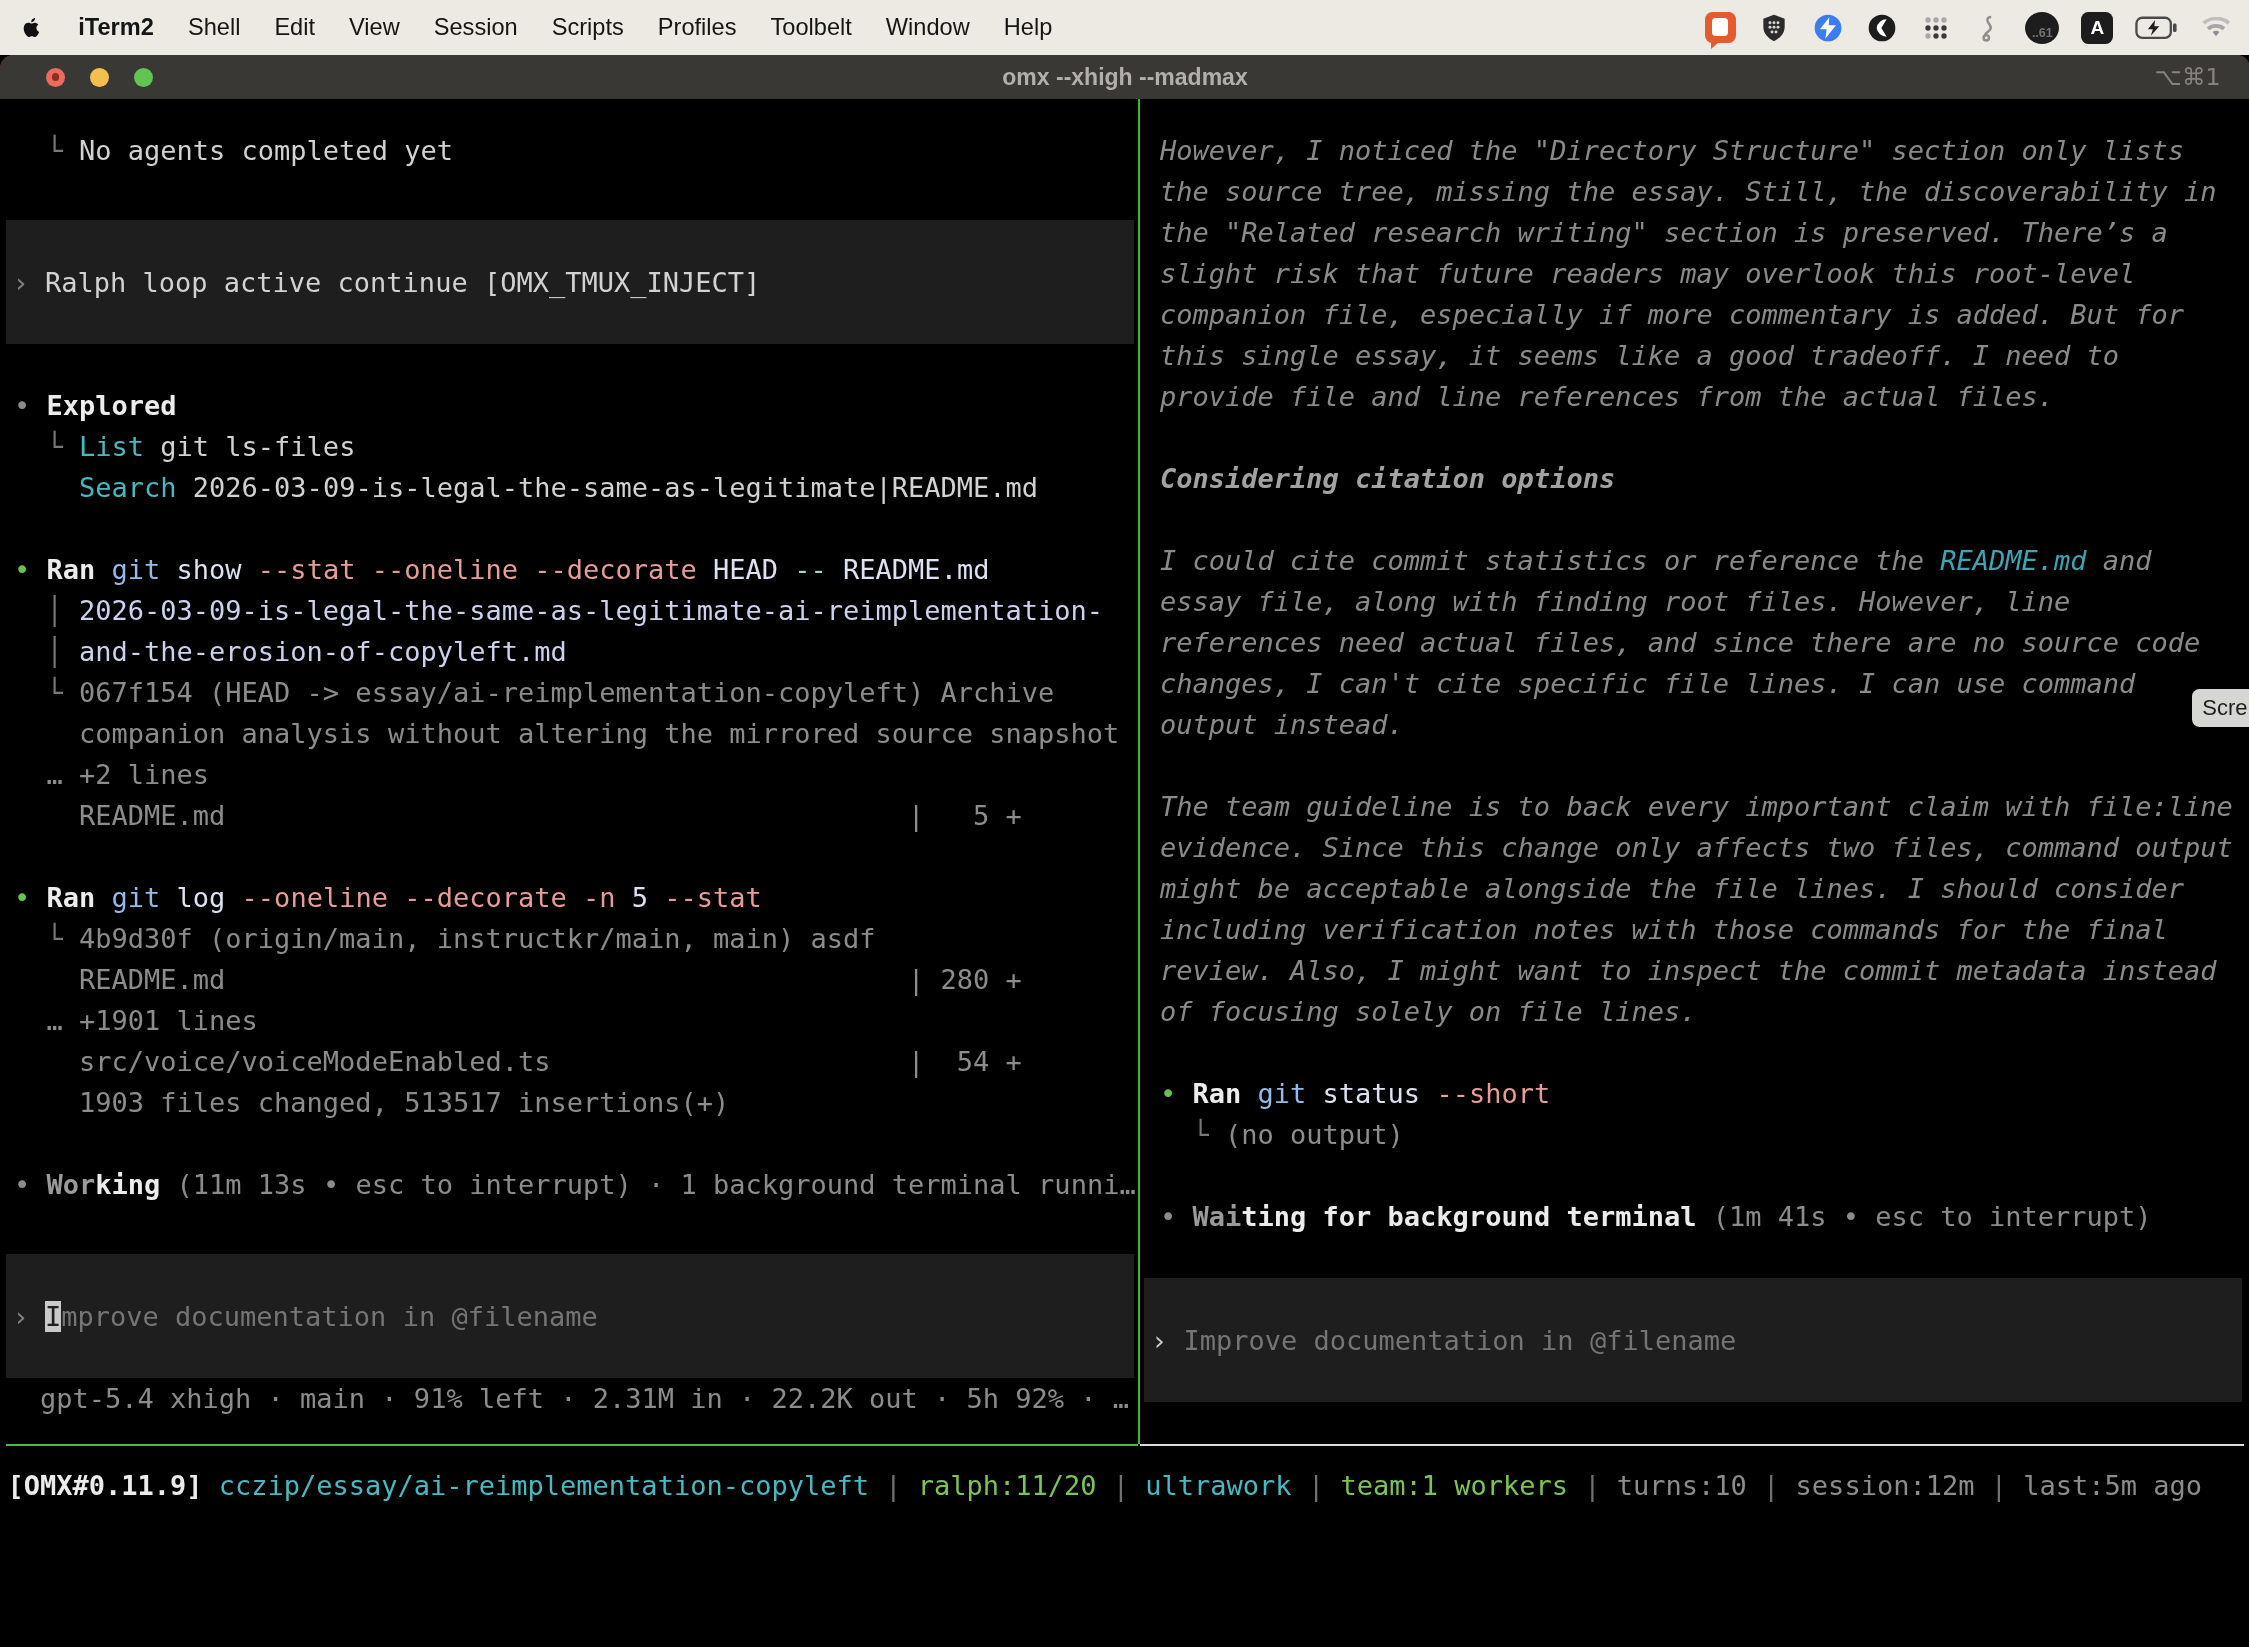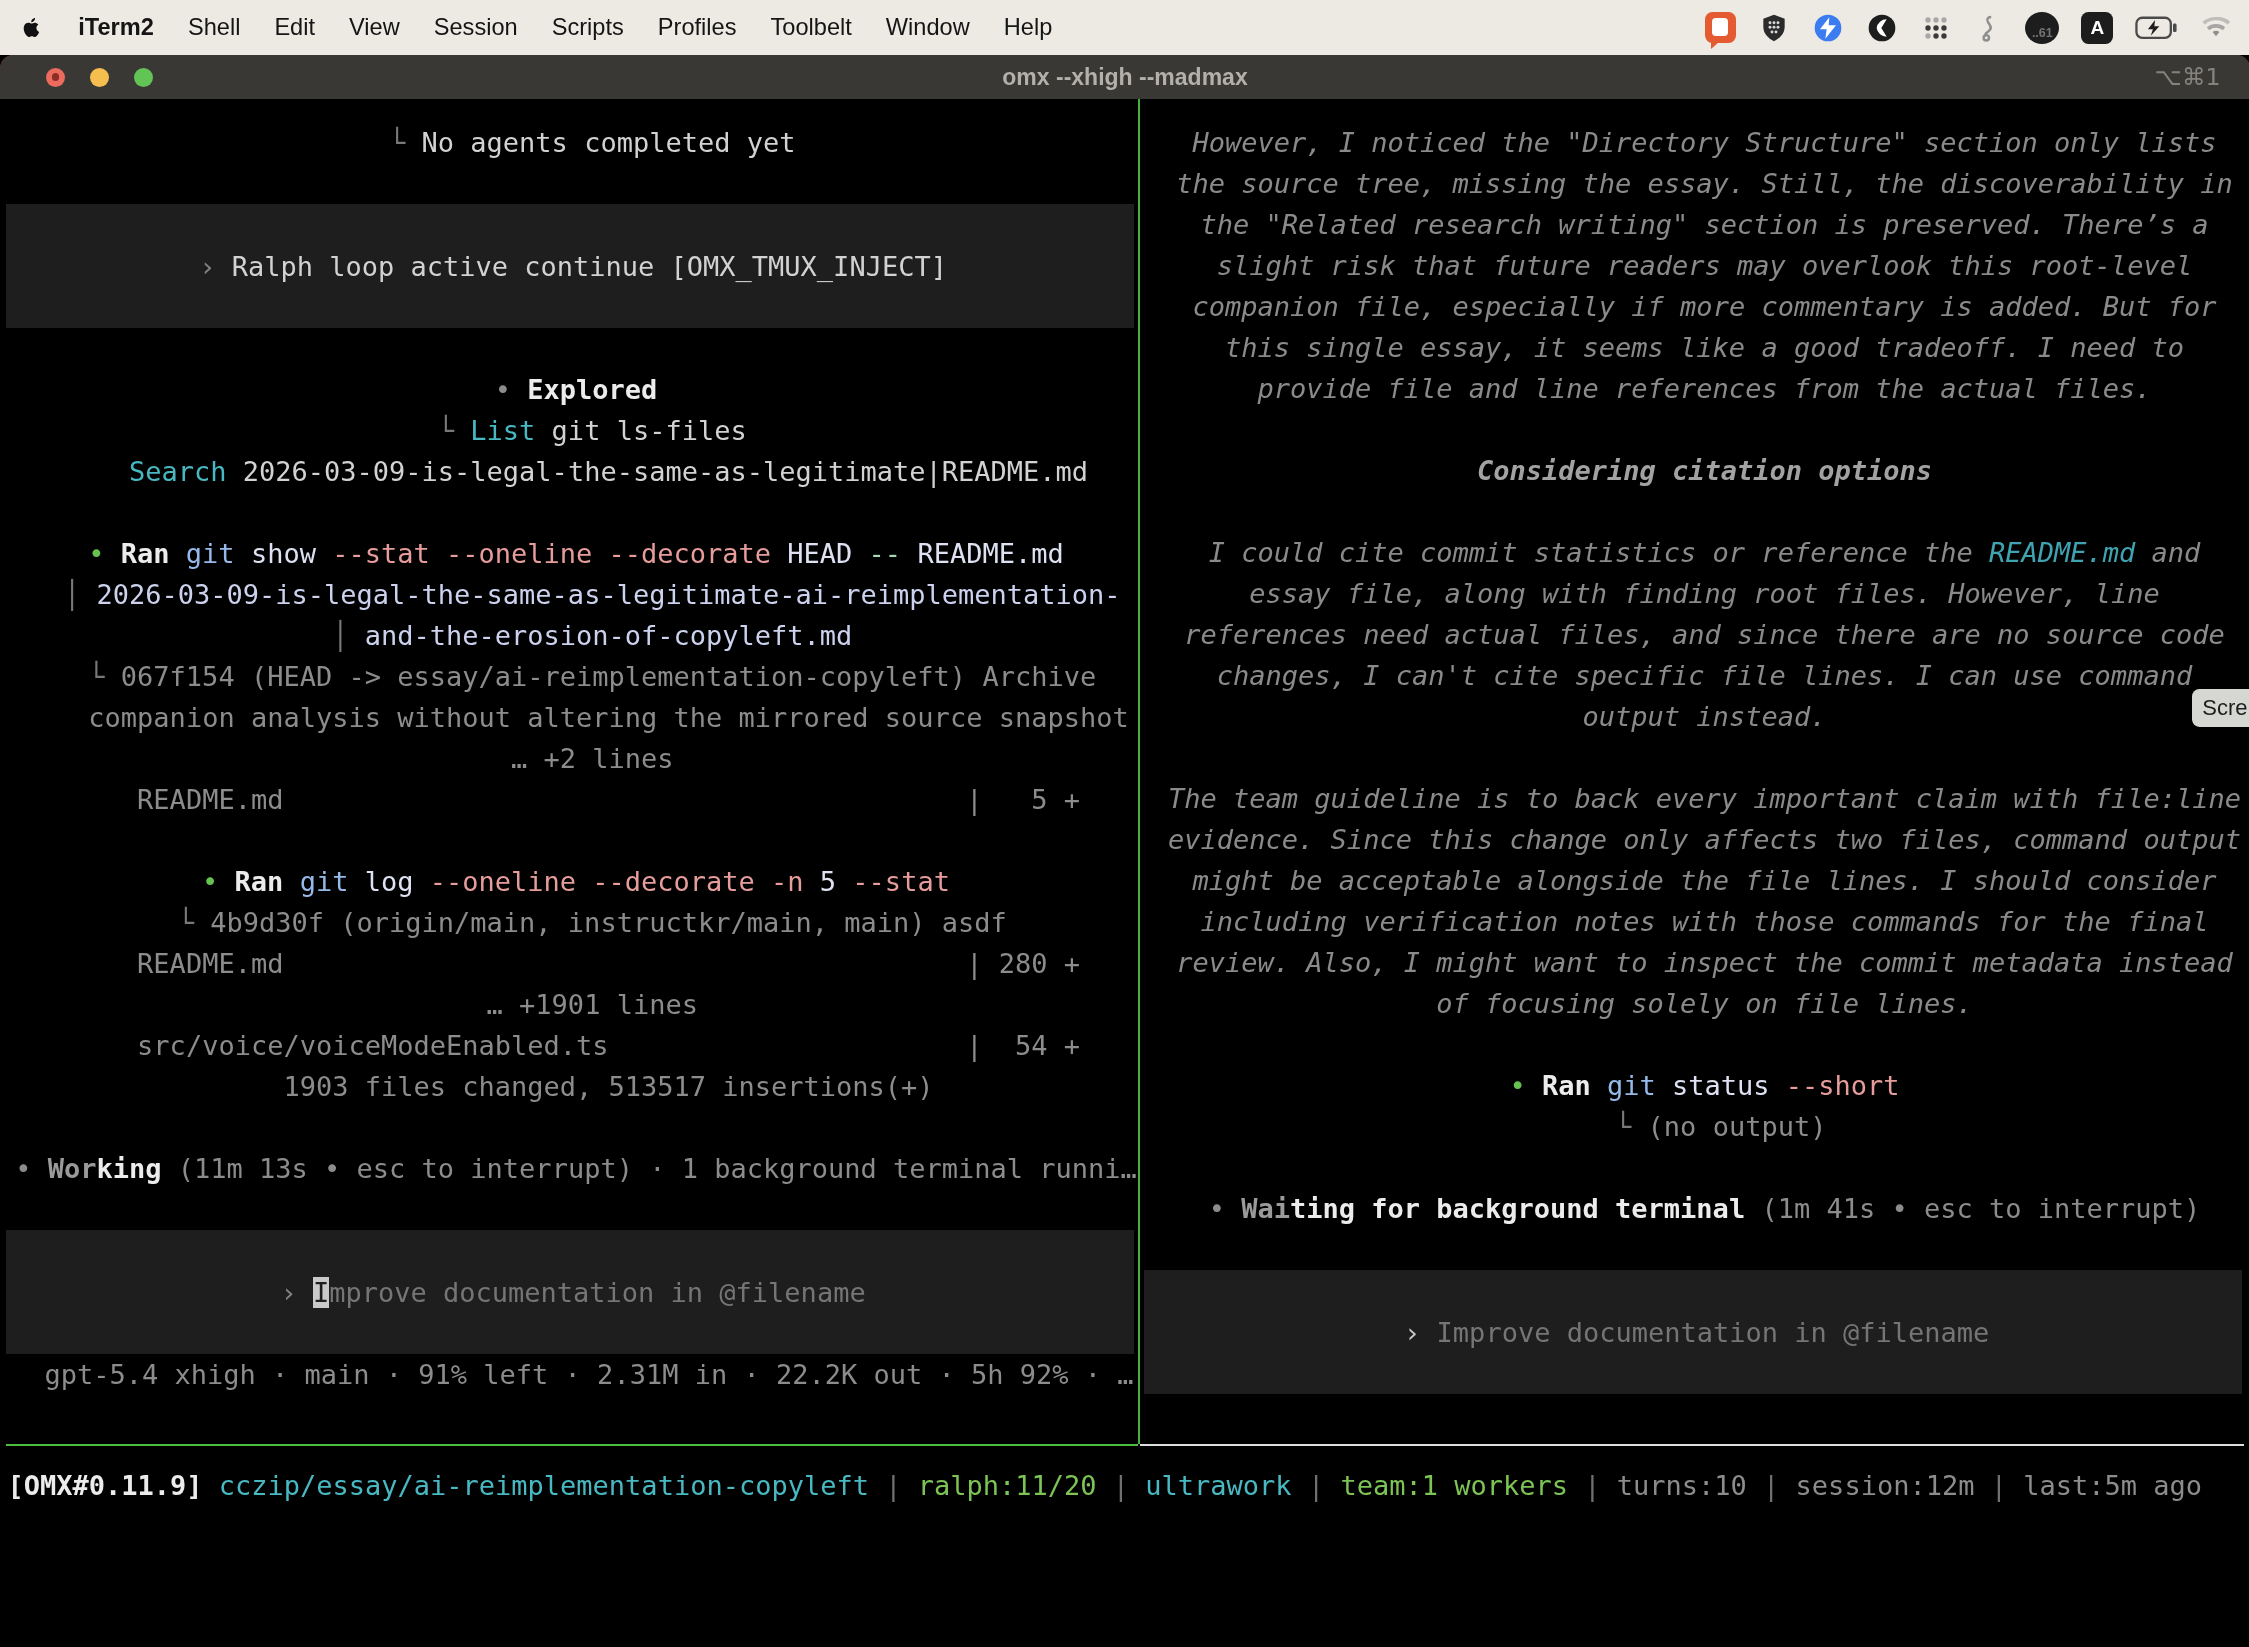--- a/index.html
+++ b/index.html
@@ -33,26 +33,26 @@
   .tl.red { background:#ec6a5e; position:relative; }
   .tl.red::after { content:""; position:absolute; left:5.9px; top:5.9px; width:7.4px; height:7.4px; border-radius:50%; background:#8c2e26; }
   .tl.yellow { background:#f4bf4f; }
   .tl.green { background:#61c455; }
   .win-title { font-size:23px; font-weight:bold; color:#b3b0ab; }
   .win-shortcut { position:absolute; right:29.5px; font-size:23.6px; color:#86837e; font-family:"DejaVu Sans", sans-serif; }
 
   
   .term { position:relative; width:2250px; height:1490px; background:#000;
           font-family:"DejaVu Sans Mono", monospace; font-size:27px; }
-  .pane { position:absolute; top:8px; padding-top:15px; overflow:hidden;text-align:center; }
+  .pane { position:absolute; top:16px; padding-top:15px; overflow:hidden; }
   .pane-left  { left:0; width:1138px; --pl:14px; }
   .pane-right { left:1140px; width:1109px; --pl:20px; }
   .trow { height:41px; line-height:41px; white-space:pre; padding-left:var(--pl); overflow:hidden; }
   .tbox { background:#1e1e1e; height:124px; display:flex; flex-direction:column; justify-content:center; }
-  .pane-left  .tbox { margin-left:5.9px; margin-right:4.4px; }
+  .pane-left  .tbox { margin-left:5.9px; margin-right:4.4px;margin-top:8px; }
   .pane-right .tbox { margin-left:4.4px; margin-right:6.6px; }
   .tbox .trow { padding-left:6.6px; }
   .pane-left  .status-row { padding-left:40px; }
   .pane-right .status-row { padding-left:42px; }
 
   .divider { position:absolute; left:1138px; top:0; width:2.2px; height:1345px; background:#44b13c; }
   .sep-left  { position:absolute; left:5.9px; top:1345px; width:1132px; height:2.2px; background:#4bbc3e; }
   .sep-right { position:absolute; left:1140px; top:1345px; width:1104px; height:2.2px; background:#dcdcdc; }
   .omx-row { position:absolute; left:0; top:1366px; width:2250px; height:41px; line-height:41px; white-space:pre; padding-left:7.4px; overflow:hidden; }
   .overlay-tab { position:absolute; right:0; top:590px; width:58px; height:38px; background:#d6d6d3;

